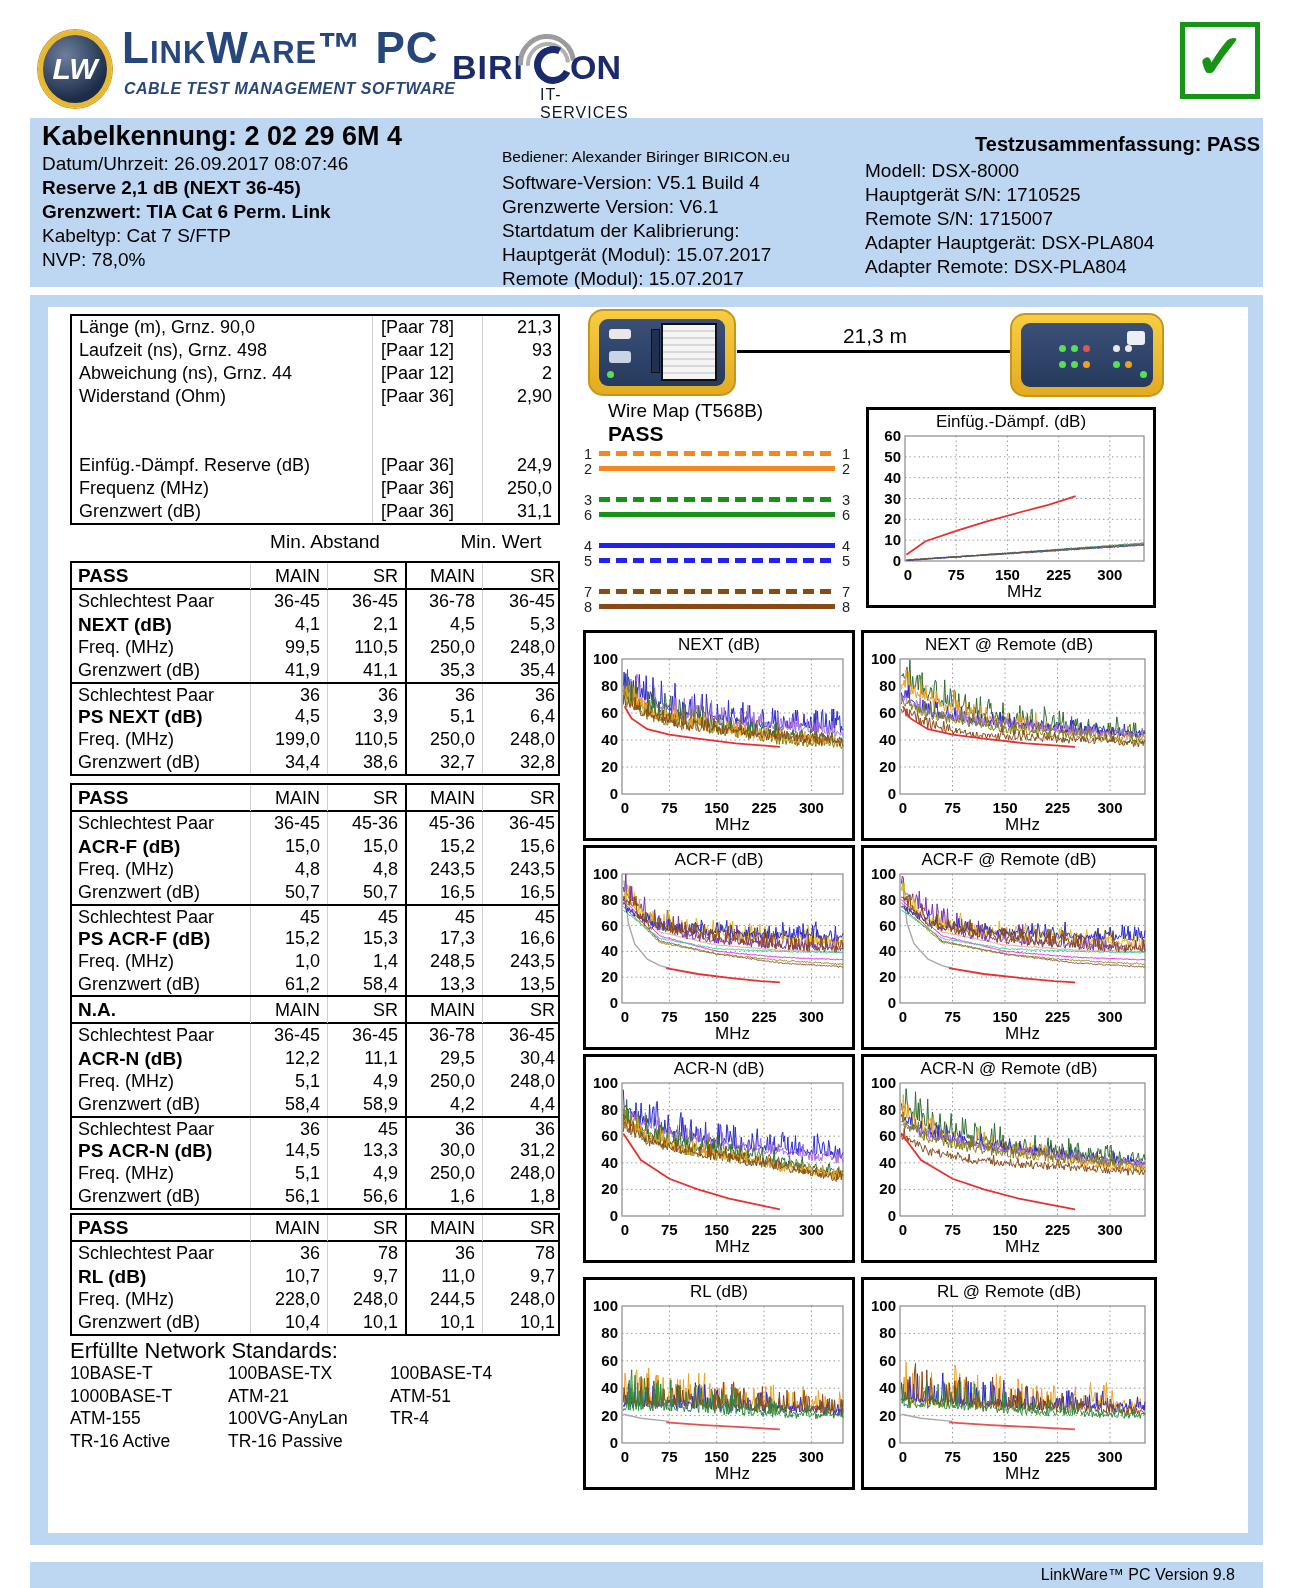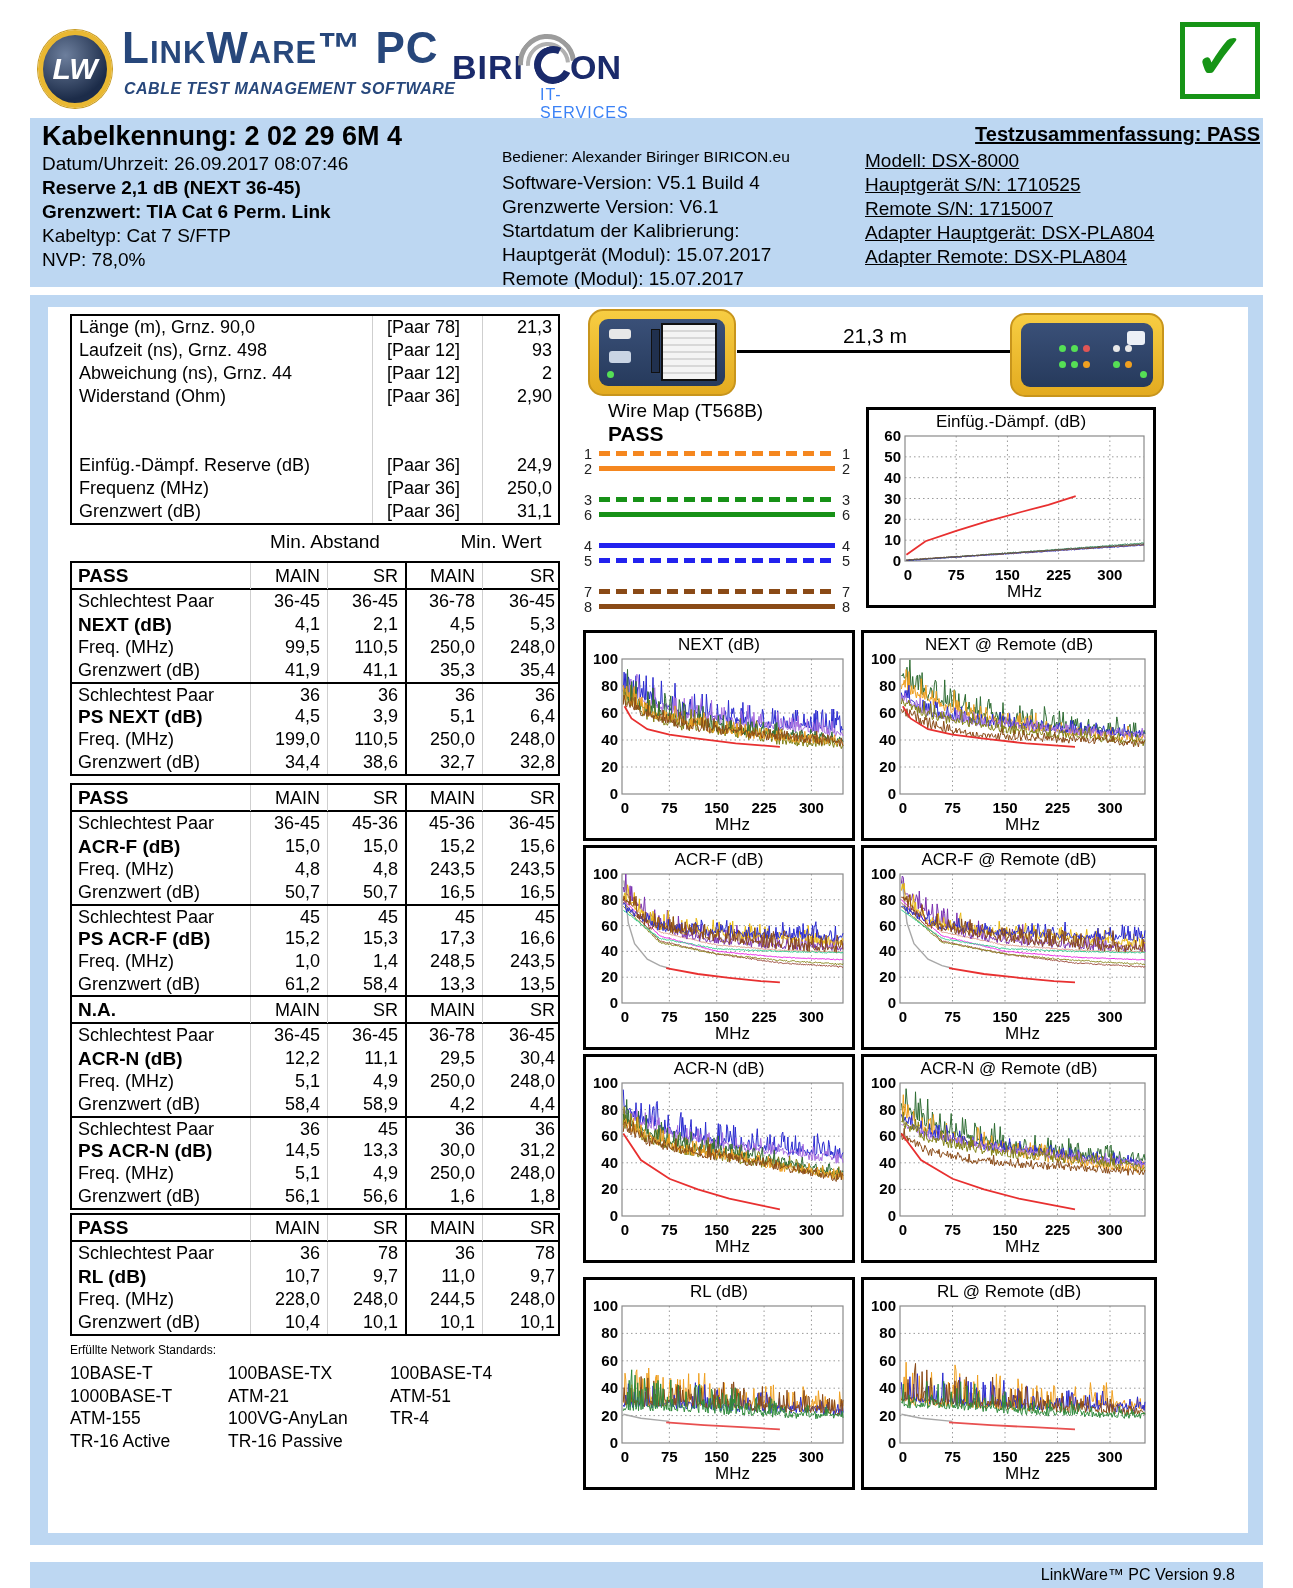--- a/index.html
+++ b/index.html
@@ -19,48 +19,48 @@
   .biricon{position:absolute;left:452px;top:40px;height:70px;}
   .biri-txt{position:absolute;left:0;top:8px;font-weight:bold;font-size:34px;color:#1a2a6b;letter-spacing:1px;}
   .arc{position:absolute;border-radius:50%;}
   .arc-gray{left:66px;top:-6px;width:58px;height:58px;border:5px solid #9c9c9c;
     border-bottom-color:transparent;border-right-color:transparent;transform:rotate(40deg);}
   .arc-gray2{left:74px;top:2px;width:44px;height:44px;border:4px solid #b0b0b0;
     border-bottom-color:transparent;border-right-color:transparent;transform:rotate(40deg);}
   .arc-navy{left:82px;top:6px;width:38px;height:38px;border:7px solid #1a2a6b;
     border-right-color:transparent;transform:rotate(-20deg);}
   .con-txt{position:absolute;left:118px;top:8px;font-weight:bold;font-size:34px;color:#1a2a6b;}
-  .biri-sub{position:absolute;left:88px;top:46px;font-size:16px;color:#3b82f6;letter-spacing:1px;}
+  .biri-sub{position:absolute;left:88px;top:46px;font-size:16px;color:#0f172a;letter-spacing:1px;}
 
   
   .check-box{position:absolute;left:1180px;top:22px;width:80px;height:77px;border:5px solid #169416;
     background:#fff;display:flex;align-items:center;justify-content:center;}
   .check-box span{color:#169416;font-size:62px;font-weight:bold;line-height:60px;transform:translateY(-4px);}
 
   
   .band{position:absolute;left:30px;top:118px;width:1233px;height:169px;background:var(--blue);}
   .hdr-left{position:absolute;left:12px;top:2px;width:450px;}
   .hdr-title{font-size:27px;font-weight:bold;line-height:32px;}
   .hline{font-size:19px;line-height:24px;}
   .hline.b{font-weight:bold;}
   .hdr-mid{position:absolute;left:472px;top:28px;width:360px;}
   .hline.small{font-size:15.5px;line-height:22px;margin-bottom:3px;}
-  .hdr-right{position:absolute;left:835px;top:3px;width:395px;text-decoration:underline;}
+  .hdr-right{position:absolute;left:835px;top:13px;width:395px;}
   .hdr-sum{font-size:20px;font-weight:bold;text-align:right;line-height:26px;margin-bottom:2px;}
 
   
   .main-panel{position:absolute;left:30px;top:295px;width:1233px;height:1250px;background:var(--blue);}
   .inner-white{position:absolute;left:48px;top:307px;width:1200px;height:1226px;background:#fff;}
 
   
   .stable{position:absolute;left:70px;top:314px;width:490px;border:2px solid #000;background:#fff;}
   .srow{display:grid;grid-template-columns:300px 110px 76px;height:23px;}
   .srow div{font-size:18px;line-height:23px;white-space:nowrap;}
   .srow .c0{padding-left:7px;}
-  .srow .c1{border-left:1px solid #cfcfcf;padding-left:14px;}
+  .srow .c1{border-left:1px solid #cfcfcf;padding-left:8px;}
   .srow .c2{border-left:1px solid #cfcfcf;text-align:right;padding-right:6px;}
 
   .min-hdrs{position:absolute;left:70px;top:531px;width:490px;height:24px;}
   .min-hdrs span{position:absolute;font-size:19px;}
   .mh1{left:180px;width:150px;text-align:center;}
   .mh2{left:372px;width:118px;text-align:center;}
 
   
   .rtable{position:absolute;left:70px;width:490px;border:2px solid #000;background:#fff;}
   #rt0{top:561px;} #rt1{top:783px;} #rt2{top:995px;} #rt3{top:1213px;}
@@ -70,21 +70,21 @@
   .rrow.hd div{line-height:26px;}
   .rrow .lab{padding-left:6px;}
   .rrow .lab.b, .rrow .stat{font-weight:bold;font-size:19px;}
   .rrow .v{text-align:right;padding-right:7px;}
   .rrow .v.sep{border-left:1px solid #cfcfcf;}
   .rrow .v.dbl{border-left:2px solid #000;}
   .rrow.blocksep{border-top:2px solid #000;}
 
   
   .standards{position:absolute;left:70px;top:1339px;width:500px;}
-  .standards .st-title{font-size:12px;line-height:23px;}
+  .standards .st-title{font-size:22px;line-height:23px;}
   .st-grid{display:grid;grid-template-columns:158px 162px 160px;}
   .st-grid div{font-size:17.5px;line-height:22.5px;white-space:nowrap;}
 
   
   .tester{position:absolute;border-radius:15px;background:linear-gradient(180deg,#f7cd42,#e3ab20);
     border:2px solid #c8951c;}
   .t-left{left:588px;top:309px;width:148px;height:87px;}
   .t-right{left:1010px;top:313px;width:154px;height:84px;}
   .t-body{position:absolute;left:9px;top:8px;right:9px;bottom:8px;background:linear-gradient(180deg,#3a5078,#263a5c);border-radius:9px;}
   .t-screen{position:absolute;left:62px;top:4px;width:56px;height:58px;background:

